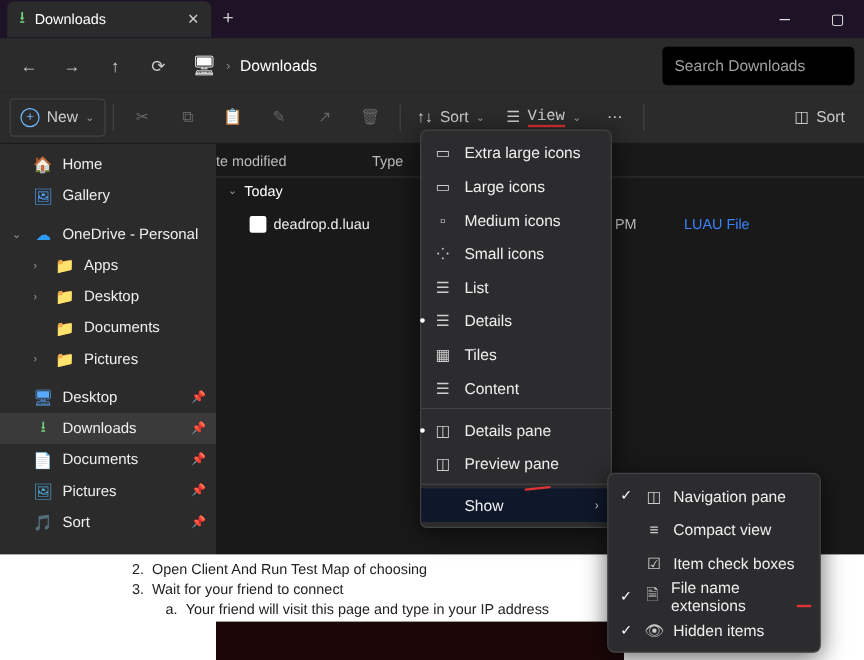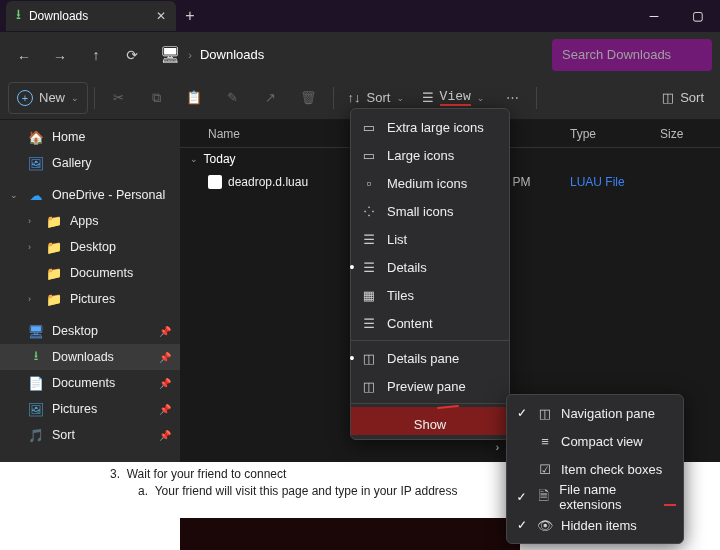--- a/index.html
+++ b/index.html
@@ -12,21 +12,21 @@
 .tab-close { font-size: 12px; color: #ccc; cursor: pointer; }
 .newtab { width: 28px; text-align: center; color: #ccc; font-size: 16px; }
 .win-controls { margin-left: auto; display: flex; }
 .win-btn { width: 44px; height: 32px; display: flex; align-items: center; justify-content: center; color: #fff; font-size: 12px; }
 
 .navbar { height: 44px; background: #2b2b2b; border-top: 1px solid #2b2b2b; display: flex; align-items: center; padding: 0 8px; gap: 4px; }
 .nav-btn { width: 32px; height: 32px; display: flex; align-items: center; justify-content: center; color: #ccc; border-radius: 4px; font-size: 14px; }
 .crumbs { flex: 1; display: flex; align-items: center; gap: 8px; background: #2b2b2b; height: 32px; padding: 0 8px; }
 .crumb-chev { color: #888; font-size: 11px; }
 .crumb-text { font-size: 13px; color: #fff; }
-.search { background: #701a75; height: 32px; width: 160px; border-radius: 4px; padding: 0 10px; display: flex; align-items: center; color: #a0a0a0; font-size: 13px; }
+.search { background: #000000; height: 32px; width: 160px; border-radius: 4px; padding: 0 10px; display: flex; align-items: center; color: #a0a0a0; font-size: 13px; }
 
 .toolbar { height: 44px; background: #2b2b2b; display: flex; align-items: center; padding: 0 8px; gap: 2px; border-bottom: 1px solid #1a1a1a; }
 .tool-btn { height: 32px; padding: 0 8px; display: flex; align-items: center; gap: 6px; color: #ccc; border-radius: 4px; font-size: 13px; }
 .tool-btn.new { border: 1px solid #444; }
 .tool-btn.new .plus-circle { width: 16px; height: 16px; border: 1px solid #6fb8ff; border-radius: 50%; display: flex; align-items: center; justify-content: center; color: #6fb8ff; font-size: 11px; }
 .tool-btn.icon-only { width: 36px; justify-content: center; }
 .tool-btn.disabled { color: #666; }
 .divider { width: 1px; height: 22px; background: #444; margin: 0 4px; }
 .chev { font-size: 9px; color: #999; }
 .underline-red { border-bottom: 2px solid #d33; font-family: Liberation Mono, monospace; }
@@ -50,29 +50,29 @@
 .ico.pics { color: #4fa8d8; }
 .ico.music { color: #f28a3a; }
 
 .content { flex: 1; display: flex; flex-direction: column; position: relative; }
 .columns { height: 28px; display: flex; align-items: center; border-bottom: 1px solid #333; font-size: 12px; color: #bbb; }
 .col-name { width: 260px; padding-left: 28px; }
 .col-date { width: 130px; }
 .col-type { width: 90px; }
 .col-size { flex: 1; }
 .group-row { height: 22px; display: flex; align-items: center; padding-left: 10px; font-size: 12px; color: #fff; gap: 6px; }
-.file-row { height: 24px; display: flex; align-items: center; font-size: 12px; color: #eee; }
+.file-row { height: 24px; display: flex; align-items: flex-end; font-size: 12px; color: #eee; }
 .file-row .fname { width: 260px; padding-left: 28px; display: flex; align-items: center; gap: 6px; }
 .file-row .fdate { width: 130px; color: #bbb; }
 .file-row .ftype { width: 90px; color: #3b82f6; }
 .file-ico { width: 14px; height: 14px; background: #fff; border-radius: 2px; display: inline-block; }
 
 .view-menu { position: absolute; left: 350px; top: 108px; width: 160px; background: #2c2c2e; border: 1px solid #444; border-radius: 6px; padding: 4px 0; box-shadow: 0 4px 20px rgba(0,0,0,0.6); }
 .menu-item { height: 28px; display: flex; align-items: center; padding: 0 10px; gap: 10px; font-size: 13px; color: #eee; position: relative; }
-.menu-item.hover { background: #7f1d1d; flex-direction: column; }
+.menu-item.hover { background: #0f172a; }
 .menu-item .mi-ico { width: 16px; text-align: center; color: #ccc; font-size: 13px; }
 .menu-item .dot { position: absolute; left: -2px; width: 6px; text-align: center; color: #fff; font-size: 14px; }
 .menu-item .sub-chev { margin-left: auto; font-size: 10px; color: #ccc; }
 .menu-sep { height: 1px; background: #444; margin: 3px 0; }
 
 .show-menu { position: absolute; left: 506px; top: 394px; width: 178px; background: #2c2c2e; border: 1px solid #444; border-radius: 6px; padding: 4px 0; box-shadow: 0 4px 20px rgba(0,0,0,0.6); z-index: 20; }
 .show-item { height: 28px; display: flex; align-items: center; padding: 0 8px; gap: 8px; font-size: 13px; color: #eee; }
 .show-item .chk { width: 14px; text-align: center; color: #fff; font-size: 12px; }
 .show-item .si-ico { width: 16px; text-align: center; color: #ccc; font-size: 13px; }
 
@@ -218,21 +218,20 @@
           <span class="exp"></span>
           <span class="ico music">🎵</span>
           <span>Sort</span>
           <span class="pin">📌</span>
         </div>
     </div>
   </div>
 
   <div class="content">
     <div class="columns">
-      <div class="col-name">Name</div>
       <div class="col-date">te modified</div>
       <div class="col-type">Type</div>
       <div class="col-size">Size</div>
     </div>
     <div class="group-row">
       <span style="font-size:9px;color:#999">⌄</span>
       <span>Today</span>
     </div>
     <div class="file-row">
       <div class="fname">
@@ -244,20 +243,21 @@
       <div class="ftype">LUAU File</div>
     </div>
   </div>
 </div>
 
 <div class="statusbar">
   <span>1 item</span>
 </div>
 
 <div class="doc-behind">
+  <div>2.&nbsp;&nbsp;<span>Open Client And Run Test Map of choosing</span></div>
   <div>3.&nbsp;&nbsp;<span>Wait for your friend to connect</span></div>
   <div class="sub">a.&nbsp;&nbsp;<span>Your friend will visit this page and type in your IP address</span></div>
   <div class="dark-strip"></div>
 </div>
 
 <div class="view-menu">
   <div class="menu-item">
       <span class="mi-ico">▭</span>
       <span>Extra large icons</span>
     </div>

